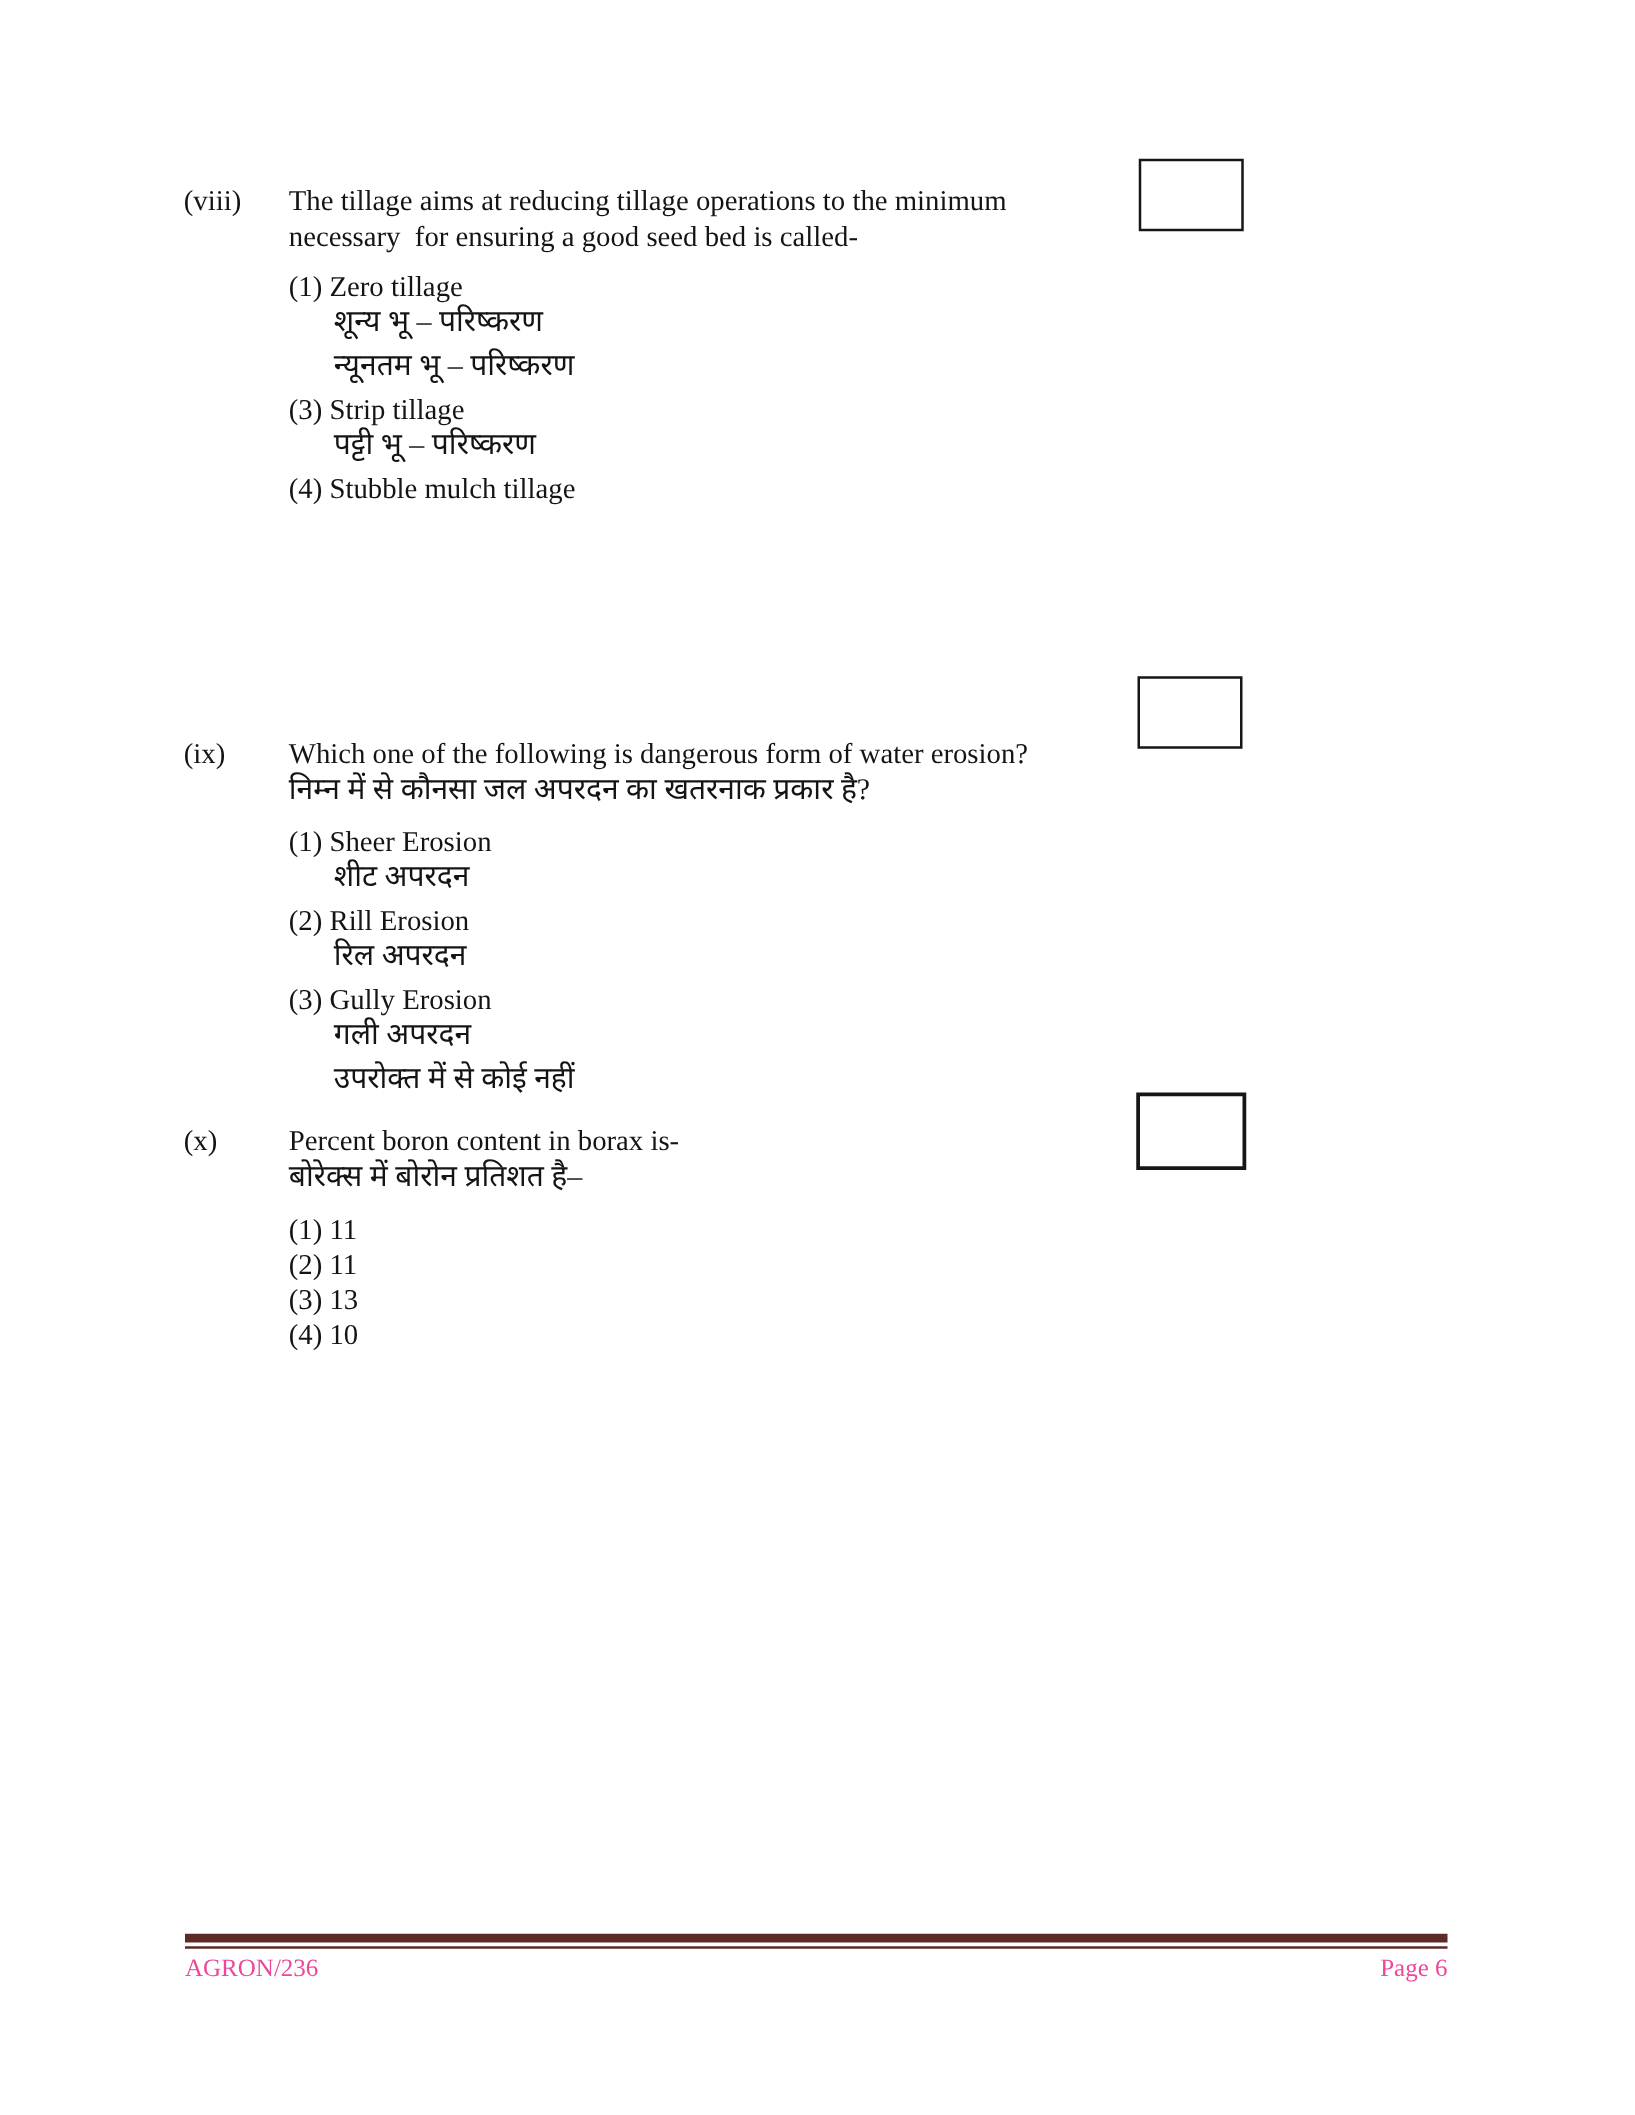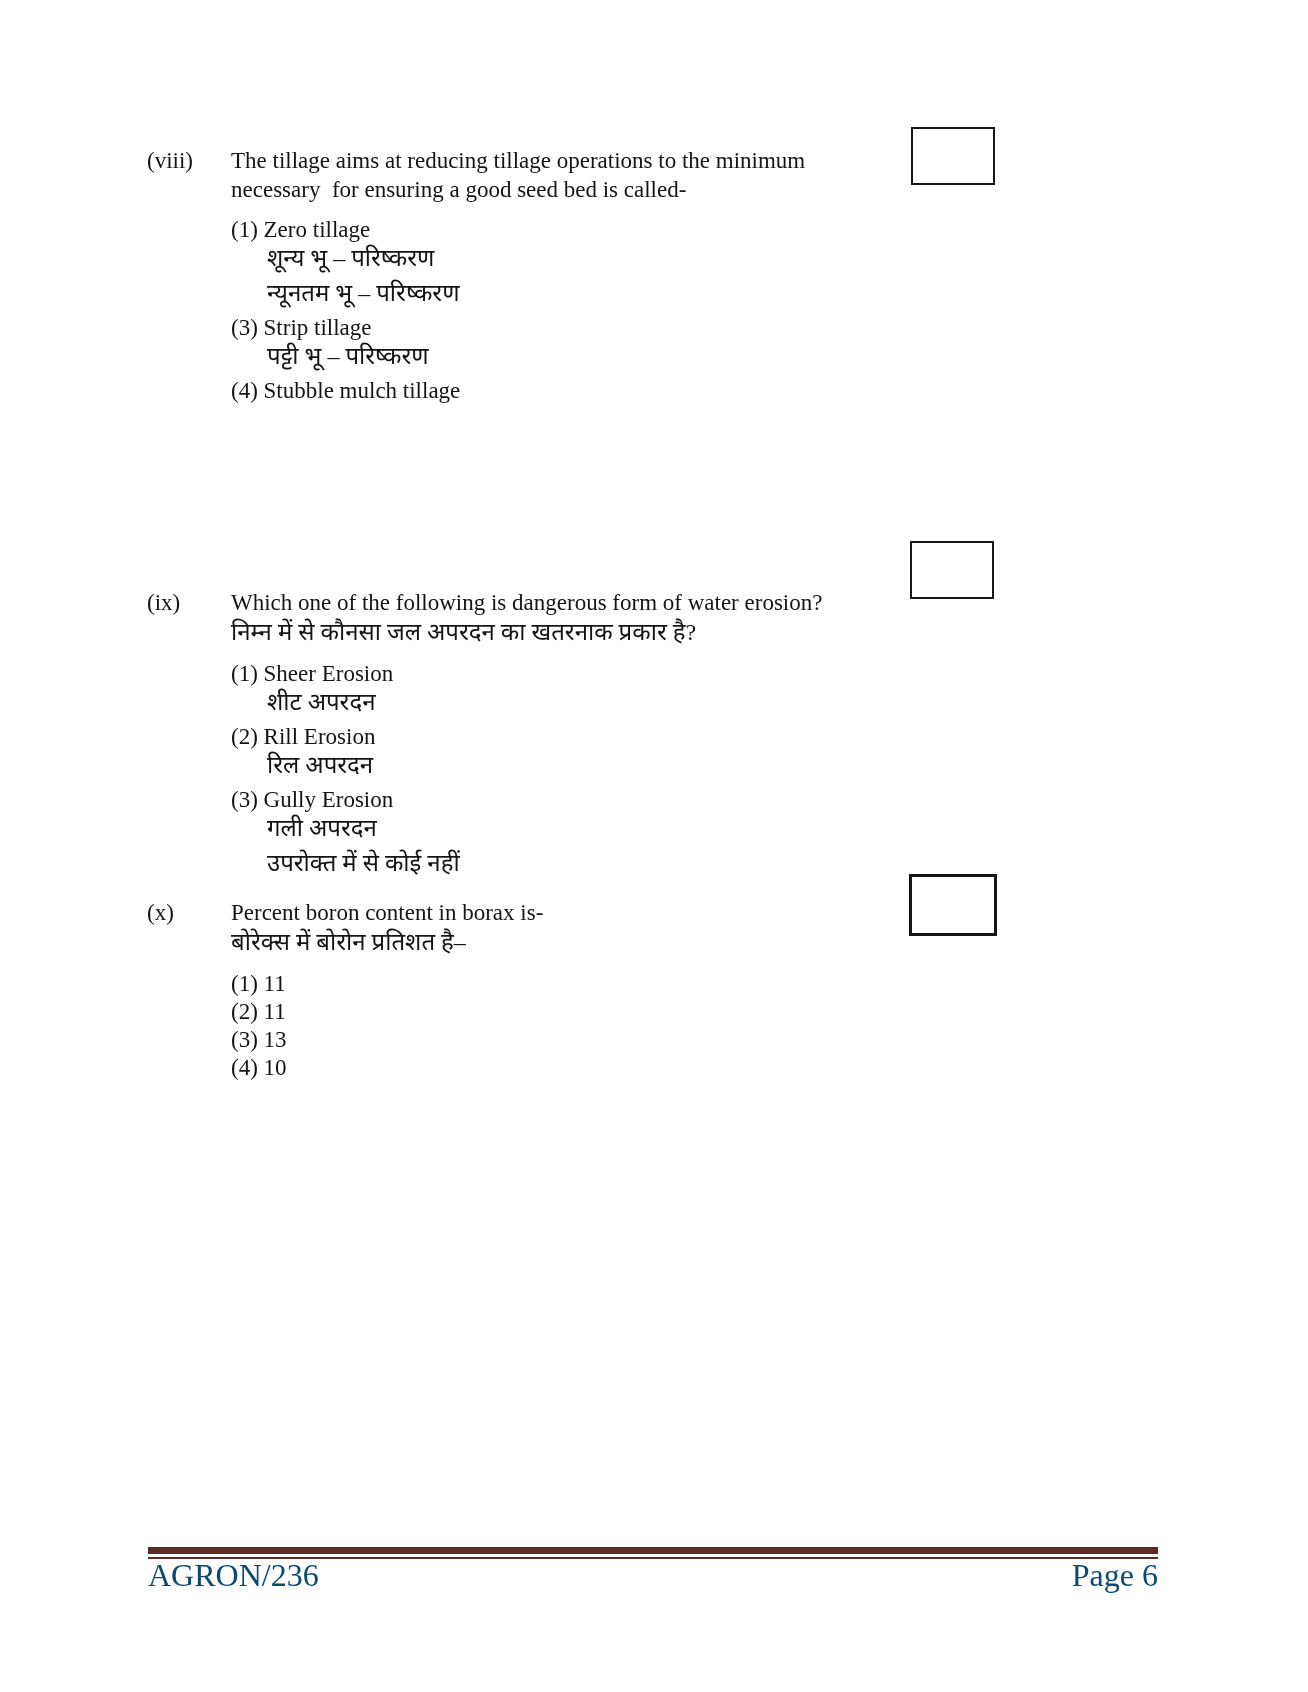--- a/index.html
+++ b/index.html
@@ -30,21 +30,21 @@
   #box3 { left:909px; top:874px; width:82px; height:56px; border-width:3px; }
 
   .footer-rule { position:absolute; left:148px; top:1547px; width:1010px; }
   .fr-thick { height:7px; background:#5d2a26; }
   .fr-gap   { height:3px; }
   .fr-thin  { height:2px; background:#5d2a26; }
 
   .footer-text {
     position:absolute; left:148px; top:1560px; width:1010px;
     display:flex; justify-content:space-between;
-    font-size:32px; line-height:30px; color:#0c4a6e;
+    font-size:20px; line-height:30px; color:#ec4899;
   }
 </style>
 </head>
 <body>
 
 <div class="page">
 
   <div class="question" id="q1">
     <div class="qnum">(viii)</div>
     <div class="qbody">

